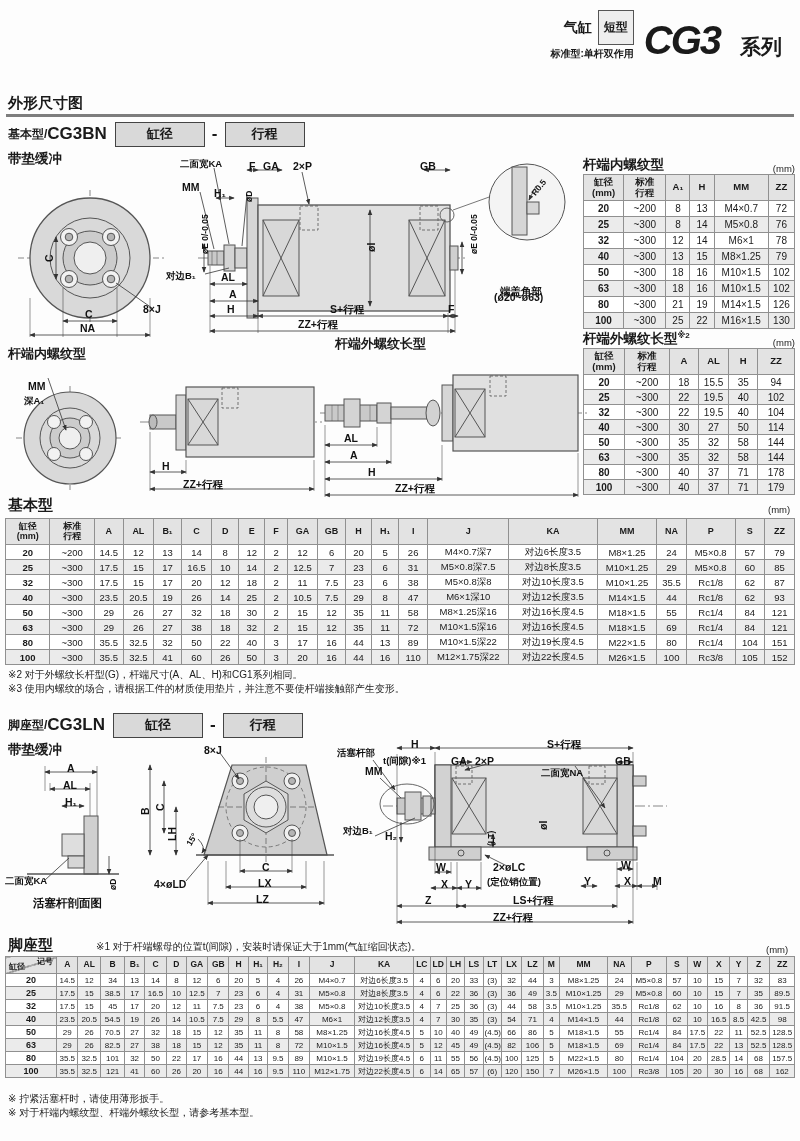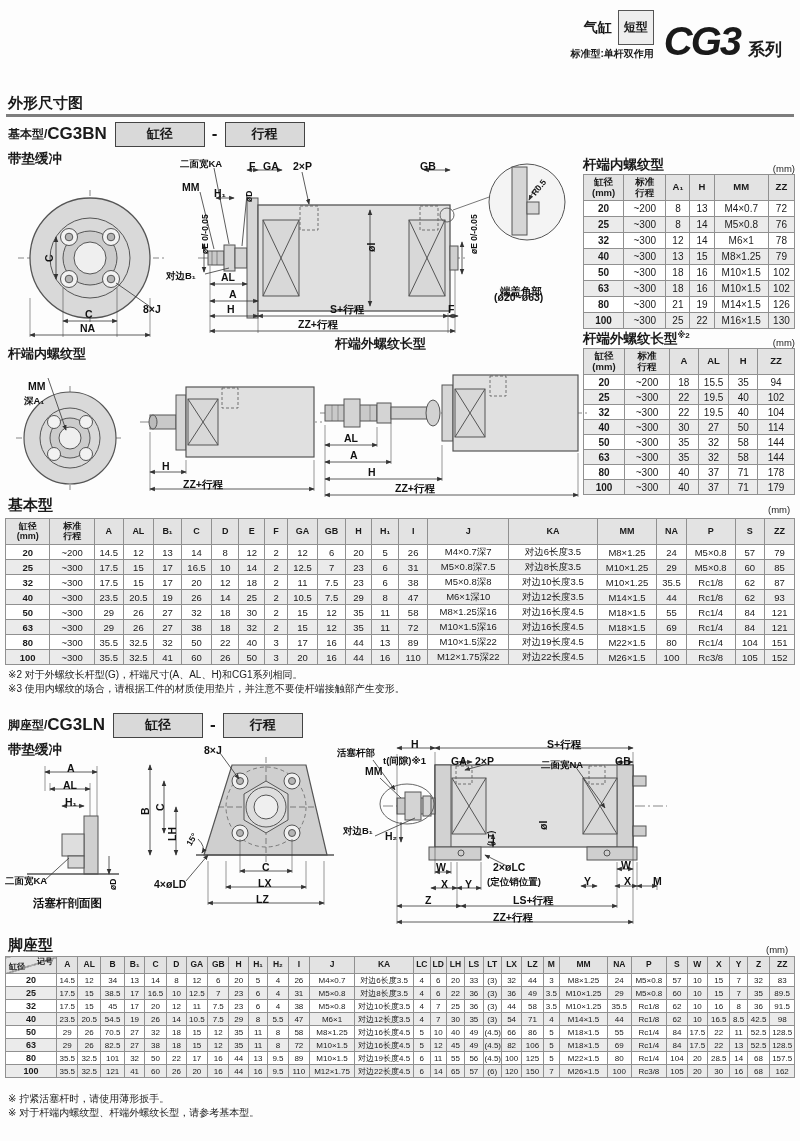--- a/index.html
+++ b/index.html
@@ -9,21 +9,21 @@
 
   .abs { position:absolute; }
 
   
   .hdr { position:absolute; top:10px; right:18px; display:flex; align-items:flex-end; gap:10px; }
   .hdr-left { text-align:right; }
   .hdr-l1 { font-size:14px; font-weight:bold; display:flex; justify-content:flex-end; align-items:center; gap:6px; }
   .tag-box { border:1.5px solid #555; background:#eee; font-size:12px; font-weight:bold; padding:8px 5px; line-height:17px; }
   .hdr-l2 { font-size:10px; font-weight:bold; margin-top:2px; }
   .series { font-size:40px; font-weight:bold; font-style:italic; line-height:0.9; letter-spacing:-2px; }
-  .series-suffix { font-size:17px; font-weight:bold; margin-left:8px; }
+  .series-suffix { font-size:21px; font-weight:bold; margin-left:20px; }
 
   .rule { position:absolute; left:6px; right:6px; top:114px; height:3px; background:#7d7d7d; }
   .sec-h { position:absolute; font-size:15px; font-weight:bold; }
 
   
   .model-row { position:absolute; display:flex; align-items:center; height:26px; }
   .model-prefix { font-size:12px; font-weight:bold; }
   .model-code { font-size:17px; font-weight:bold; }
   .mbox { background:#d9d9d9; border:1.5px solid #444; display:flex; align-items:center; justify-content:center; font-size:13px; font-weight:bold; height:25px; }
   .mbox.b1 { width:90px; margin-left:8px; }
@@ -882,21 +882,21 @@
           <line x1="302" y1="124" x2="302" y2="152" stroke-width="0.5"></line>
           <line x1="322" y1="140" x2="322" y2="152" stroke-width="0.5"></line>
         </g>
       </g>
     </svg>
   <span class="dim" style="left: 76px; top: 1px;">H</span>
       <span class="dim" style="left: 212px; top: 1px;">S+行程</span>
       <span class="dim cn" style="left: 48px; top: 18px;">t(间隙)※1</span>
       <span class="dim" style="left: 116px; top: 18px;">GA</span>
       <span class="dim" style="left: 140px; top: 18px;">2×P</span>
-      <span class="dim cn" style="left: 206px; top: 22px; text-align: center;">二面宽NA</span>
+      <span class="dim cn" style="left: 206px; top: 30px; text-align: center;">二面宽NA</span>
       <span class="dim" style="left: 280px; top: 18px;">GB</span>
       <span class="dim cn" style="left: 2px; top: 10px;">活塞杆部</span>
       <span class="dim" style="left: 30px; top: 28px;">MM</span>
       <span class="dim cn" style="left: 8px; top: 88px;">对边B₁</span>
       <span class="dim" style="left: 50px; top: 93px;">H₂</span>
       <span class="dim" style="left: 203px; top: 92px; transform: rotate(-90deg);">øI</span>
       <span class="dim sm" style="left: 152px; top: 108px; transform: rotate(-90deg);">(LT)</span>
       <span class="dim" style="left: 101px; top: 124px;">W</span>
       <span class="dim" style="left: 106px; top: 141px;">X</span>
       <span class="dim" style="left: 130px; top: 141px;">Y</span>
@@ -905,20 +905,21 @@
       <span class="dim" style="left: 249px; top: 138px;">Y</span>
       <span class="dim" style="left: 286px; top: 122px;">W</span>
       <span class="dim" style="left: 289px; top: 138px;">X</span>
       <span class="dim" style="left: 318px; top: 138px;">M</span>
       <span class="dim" style="left: 90px; top: 157px;">Z</span>
       <span class="dim" style="left: 178px; top: 157px;">LS+行程</span>
       <span class="dim" style="left: 158px; top: 174px;">ZZ+行程</span>
     </div>
 
   <div class="sec-h" style="left:8px; top:936px;">脚座型</div>
+  <div class="note-inline" style="left:96px; top:940px;">※1 对于杆端螺母的位置t(间隙)，安装时请保证大于1mm(气缸缩回状态)。</div>
   <span class="unit abs" style="left:766px; top:944px;">(mm)</span>
   <table id="t-foot" class="dtable abs" style="left:5px; top:956px;">
       <colgroup>
         <col style="width: 50px;">
         <col style="width: 21px;">
         <col style="width: 22px;">
         <col style="width: 24px;">
         <col style="width: 19px;">
         <col style="width: 22px;">
         <col style="width: 19px;">

